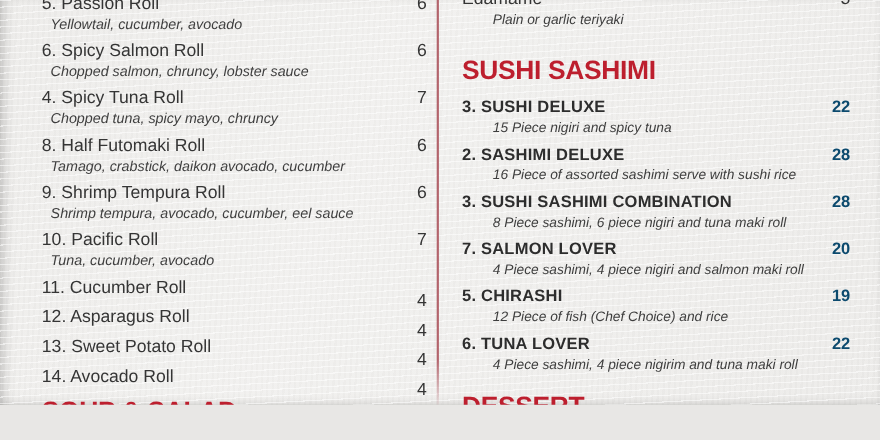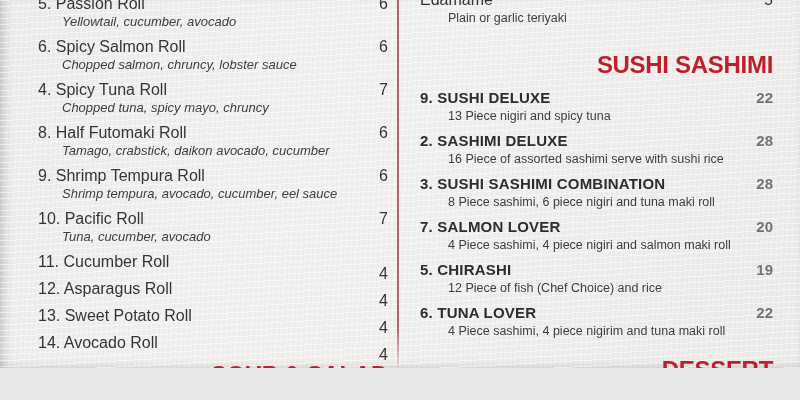--- a/index.html
+++ b/index.html
@@ -25,30 +25,30 @@
   }
   .col { position:absolute; }
   .col-left  { left:38px;  top:-6px;  width:350px; }
   .col-right { left:420px; top:-10px; width:353px; }
 
   .item { margin-bottom:7px; }
   .row { display:flex; justify-content:space-between; align-items:flex-start; }
 
   .lname  { font-size:16px; line-height:20px; color:#353535; }
   .lprice { font-size:16px; line-height:20px; color:#353535; }
-  .ldesc  { font-size:13px; line-height:16px; font-style:italic; color:#3e3e3e; margin-left:24px; }
+  .ldesc  { font-size:13px; line-height:16px; font-style:italic; color:#3e3e3e; margin-left:8px; }
   .simple .lprice { position:relative; top:12px; }
 
   .rname  { font-size:15px; line-height:20px; font-weight:bold; color:#2d2d2d; letter-spacing:0.2px; }
-  .rprice { font-size:15px; line-height:20px; font-weight:bold; color:#737373; }
-  .rdesc  { font-size:12.5px; line-height:16px; color:#3e3e3e; margin-left:28px; }
+  .rprice { font-size:15px; line-height:20px; font-weight:bold; color:#0c4a6e; }
+  .rdesc  { font-size:12.5px; line-height:16px; font-style:italic; color:#3e3e3e; margin-left:28px; }
 
   .top-item .rname, .top-item .rprice { font-weight:normal; font-size:16px; color:#353535; letter-spacing:0; }
 
-  .sec { font-size:24px; line-height:30px; font-weight:bold; color:#bd1f2e; letter-spacing:-0.3px;text-align:right; }
+  .sec { font-size:24px; line-height:30px; font-weight:bold; color:#bd1f2e; letter-spacing:-0.3px; }
   .sec-soup    { margin-top:4px; }
   .sec-sushi   { margin-top:24px; margin-bottom:8px; }
   .sec-dessert { margin-top:16px; }
 </style>
 </head>
 <body>
 
 <div class="page">
 
   <div class="divider"></div>
@@ -141,24 +141,24 @@
         <span class="rname">Edamame</span>
         <span class="rprice">5</span>
       </div>
       <div class="rdesc">Plain or garlic teriyaki</div>
     </div>
 
     <div class="sec sec-sushi">SUSHI SASHIMI</div>
 
     <div class="item">
       <div class="row">
-        <span class="rname">9. SUSHI DELUXE</span>
+        <span class="rname">3. SUSHI DELUXE</span>
         <span class="rprice">22</span>
       </div>
-      <div class="rdesc">13 Piece nigiri and spicy tuna</div>
+      <div class="rdesc">15 Piece nigiri and spicy tuna</div>
     </div>
 
     <div class="item">
       <div class="row">
         <span class="rname">2. SASHIMI DELUXE</span>
         <span class="rprice">28</span>
       </div>
       <div class="rdesc">16 Piece of assorted sashimi serve with sushi rice</div>
     </div>
 

